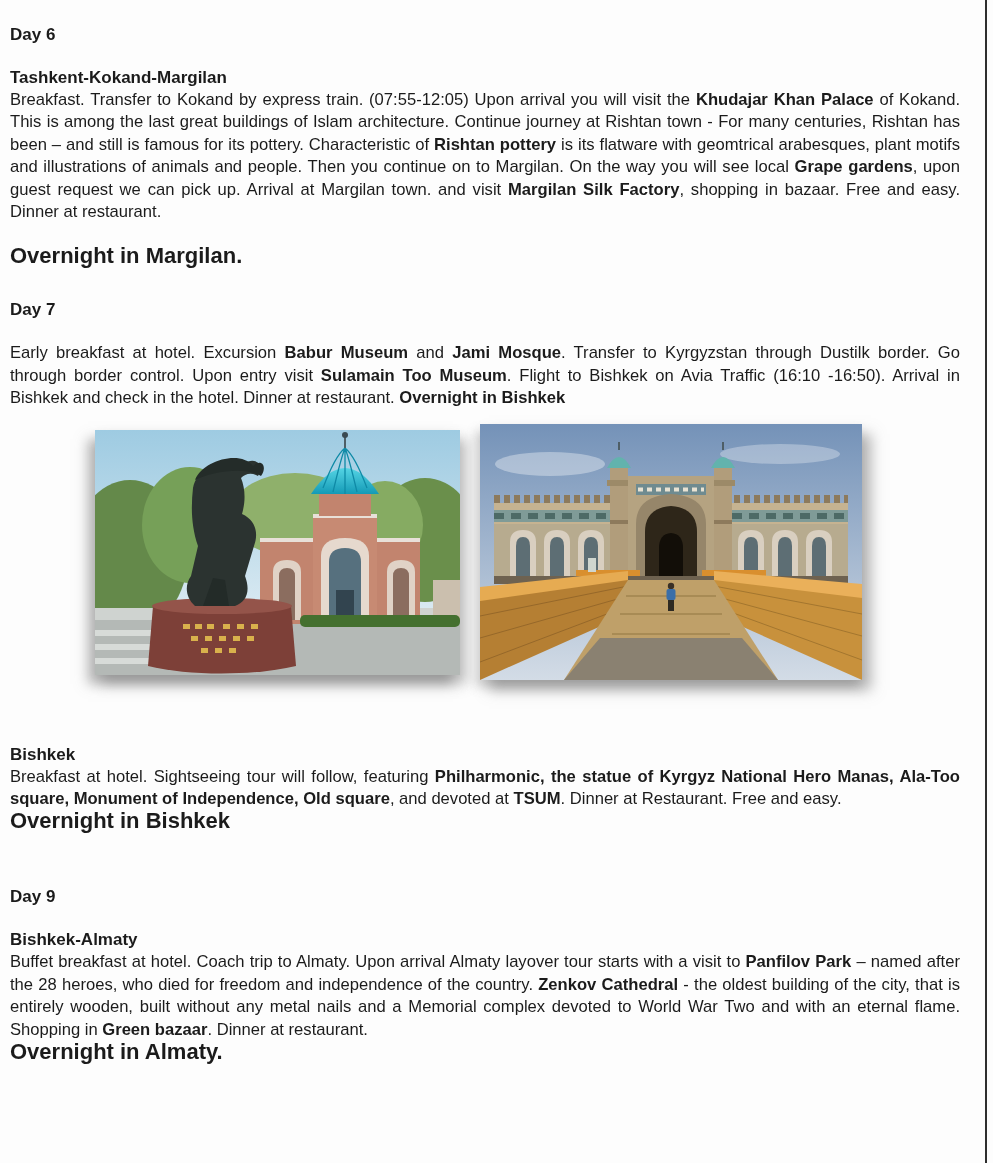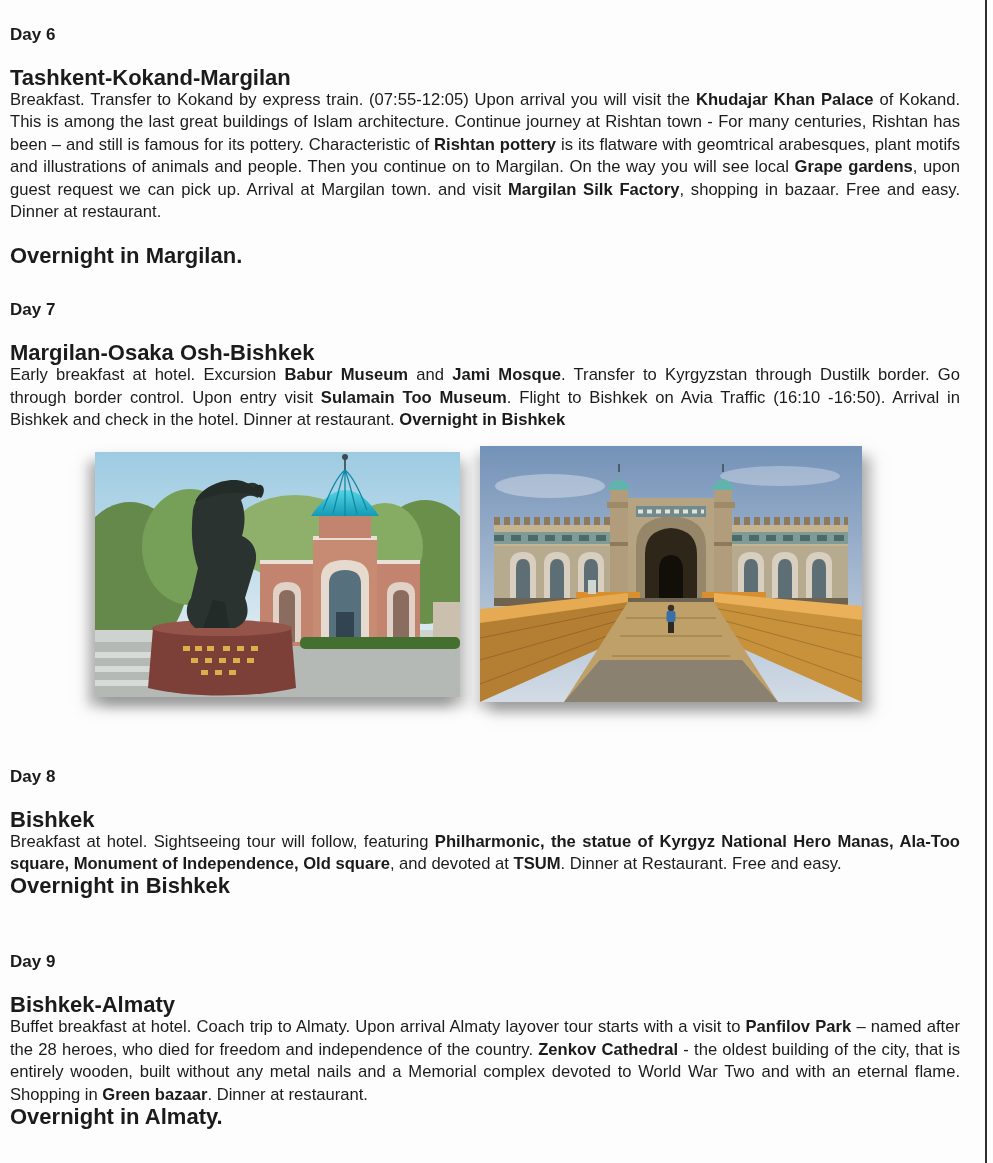--- a/index.html
+++ b/index.html
@@ -23,21 +23,21 @@
   .content {
     position: absolute;
     left: 10px; top: 24px;
     width: 950px;
   }
   .day-heading {
     font-size: 17px; line-height: 22px; font-weight: 700;
     margin: 0 0 21px 0;
   }
   .route-title {
-    font-size: 22px; line-height: 22px; font-weight: 700;
+    font-size: 17px; line-height: 22px; font-weight: 700;
     margin: 0;
   }
   .para {
     font-size: 16.6px; line-height: 22.4px;
     margin: 0; text-align: justify;
   }
   .para b { font-weight: 700; }
   .overnight {
     font-size: 22px; line-height: 22px; font-weight: 700;
     margin: 0;
@@ -71,21 +71,20 @@
 
     <section>
       <h2 class="day-heading">Day 6</h2>
       <h3 class="route-title">Tashkent-Kokand-Margilan</h3>
       <p class="para"><span>Breakfast. Transfer to Kokand by express train. (07:55-12:05) Upon arrival you will visit the </span><b>Khudajar Khan Palace</b><span> of Kokand. This is among the last great buildings of Islam architecture. Continue journey at Rishtan town - For many centuries, Rishtan has been – and still is famous for its pottery. Characteristic of </span><b>Rishtan pottery</b><span> is its flatware with geomtrical arabesques, plant motifs and illustrations of animals and people. Then you continue on to Margilan. On the way you will see local </span><b>Grape gardens</b><span>, upon guest request we can pick up. Arrival at Margilan town. and visit </span><b>Margilan Silk Factory</b><span>, shopping in bazaar. Free and easy. Dinner at restaurant.</span></p>
       <p class="overnight gap">Overnight in Margilan.</p>
     </section>
 
     <section class="sec-day7">
       <h2 class="day-heading">Day 7</h2>
-      <h3 class="route-title">Margilan-Osaka Osh-Bishkek</h3>
       <p class="para"><span>Early breakfast at hotel. Excursion </span><b>Babur Museum</b><span> and </span><b>Jami Mosque</b><span>. Transfer to Kyrgyzstan through Dustilk border. Go through border control. Upon entry visit </span><b>Sulamain Too Museum</b><span>. Flight to Bishkek on Avia Traffic (16:10 -16:50). Arrival in Bishkek and check in the hotel. Dinner at restaurant. </span><b>Overnight in Bishkek</b></p>
     </section>
 
     <div class="photos-row">
 
       <svg class="photo photo-1" viewBox="0 0 365 245" role="img" aria-label="Bronze statue of a seated figure on a red granite pedestal beside a brick mausoleum with a ribbed turquoise dome and trees behind">
         <defs>
           <linearGradient id="sky1" x1="0" y1="0" x2="0" y2="1">
             <stop offset="0" stop-color="#9ecbe2"></stop>
               <stop offset="1" stop-color="#eef4f7"></stop>
@@ -237,21 +236,20 @@
         </g>
         <polygon points="120,214 262,214 298,256 84,256" fill="#8a8171"></polygon>
 
         <circle cx="191" cy="162" r="3.2" fill="#3a3026"></circle>
         <rect x="186.5" y="165" width="9" height="11" rx="2" fill="#3a6ea8"></rect>
         <rect x="188" y="176" width="6" height="11" fill="#2e2a22"></rect>
       </svg>
     </div>
 
     <section class="sec-day8">
-      <h2 class="day-heading">Day 8</h2>
       <h3 class="route-title">Bishkek</h3>
       <p class="para"><span>Breakfast at hotel. Sightseeing tour will follow, featuring </span><b>Philharmonic, the statue of Kyrgyz National Hero Manas, Ala-Too square, Monument of Independence, Old square</b><span>, and devoted at </span><b>TSUM</b><span>. Dinner at Restaurant. Free and easy.</span></p>
       <p class="overnight">Overnight in Bishkek</p>
     </section>
 
     <section class="sec-day9">
       <h2 class="day-heading">Day 9</h2>
       <h3 class="route-title">Bishkek-Almaty</h3>
       <p class="para"><span>Buffet breakfast at hotel. Coach trip to Almaty. Upon arrival Almaty layover tour starts with a visit to </span><b>Panfilov Park</b><span> – named after the 28 heroes, who died for freedom and independence of the country. </span><b>Zenkov Cathedral</b><span> - the oldest building of the city, that is entirely wooden, built without any metal nails and a Memorial complex devoted to World War Two and with an eternal flame. Shopping in </span><b>Green bazaar</b><span>. Dinner at restaurant.</span></p>
       <p class="overnight">Overnight in Almaty.</p>

